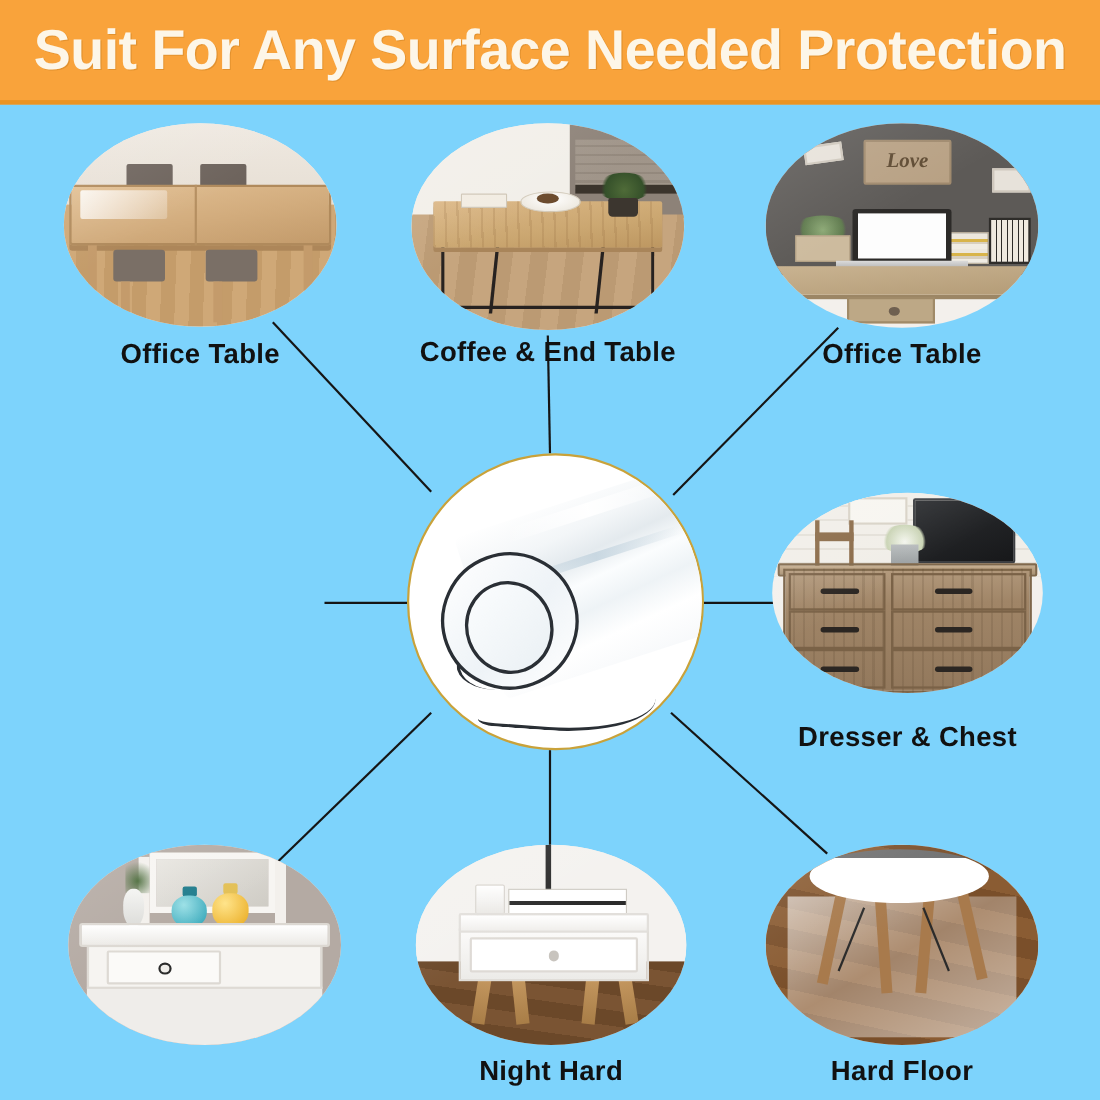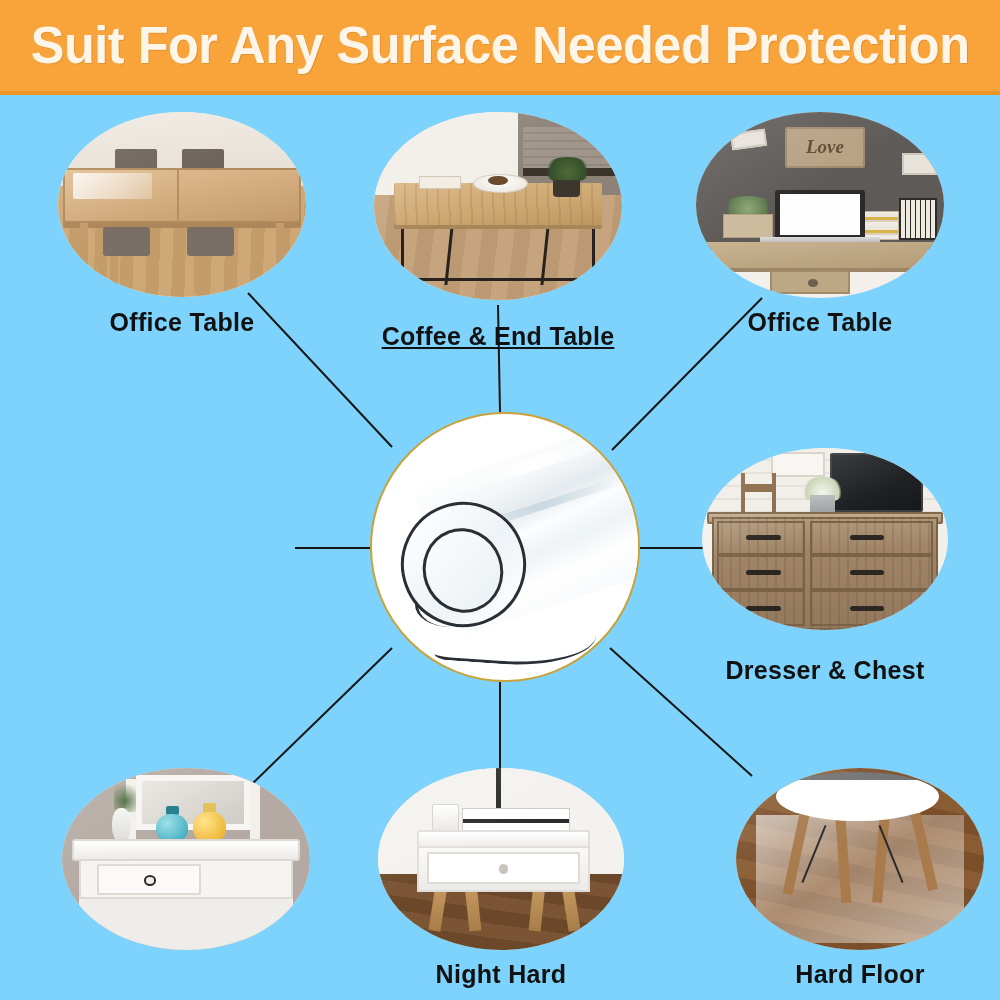--- a/index.html
+++ b/index.html
@@ -300,21 +300,21 @@
       <div class="sc ct-frame"></div>
       <div class="sc ct-top"></div>
       <div class="sc ct-grain"></div>
       <div class="sc ct-book"></div>
       <div class="sc ct-bowl"></div>
       <div class="sc ct-bowli"></div>
       <div class="sc ct-plant"></div>
       <div class="sc ct-pot"></div>
       <div class="sc sheen"></div>
     </div>
-    <div class="label" style="top:210px;text-decoration:underline;">Coffee &amp; End Table</div>
+    <div class="label" style="top:194px;">Coffee &amp; End Table</div>
   </div>
 
   <div class="cell" style="left:696px; top:112px; width:248px; height:186px;">
     <div class="oval">
       <div class="sc od-wall"></div>
       <div class="sc od-frameL"></div>
       <div class="sc od-frameR"></div>
       <div class="sc od-sign">
         <span class="od-signtx">Love</span>
       </div>
@@ -400,21 +400,21 @@
       <div class="ns-leg" style="left:76%; top:64%; transform:rotate(-9deg);"></div>
       <div class="sc ns-body"></div>
       <div class="sc ns-top"></div>
       <div class="sc ns-drawer"></div>
       <div class="sc ns-knob"></div>
       <div class="sc sheen"></div>
     </div>
     <div class="label" style="top:192px;">Night Hard</div>
   </div>
 
-  <div class="cell" style="left:736px; top:768px; width:248px; height:182px;">
+  <div class="cell" style="left:696px; top:768px; width:248px; height:182px;">
     <div class="oval">
       <div class="sc hf-floor"></div>
       <div class="sc hf-mat"></div>
       <div class="hf-leg" style="left:26%; top:24%; width:4%; height:46%; transform:rotate(12deg);"></div>
       <div class="hf-leg" style="left:40%; top:24%; width:4%; height:50%; transform:rotate(-4deg);"></div>
       <div class="hf-leg" style="left:58%; top:24%; width:4%; height:50%; transform:rotate(5deg);"></div>
       <div class="hf-leg" style="left:70%; top:24%; width:4%; height:44%; transform:rotate(-13deg);"></div>
       <div class="hf-legth" style="left:31%; top:30%; height:34%; transform:rotate(22deg);"></div>
       <div class="hf-legth" style="left:62%; top:30%; height:34%; transform:rotate(-22deg);"></div>
       <div class="sc hf-seat"></div>

